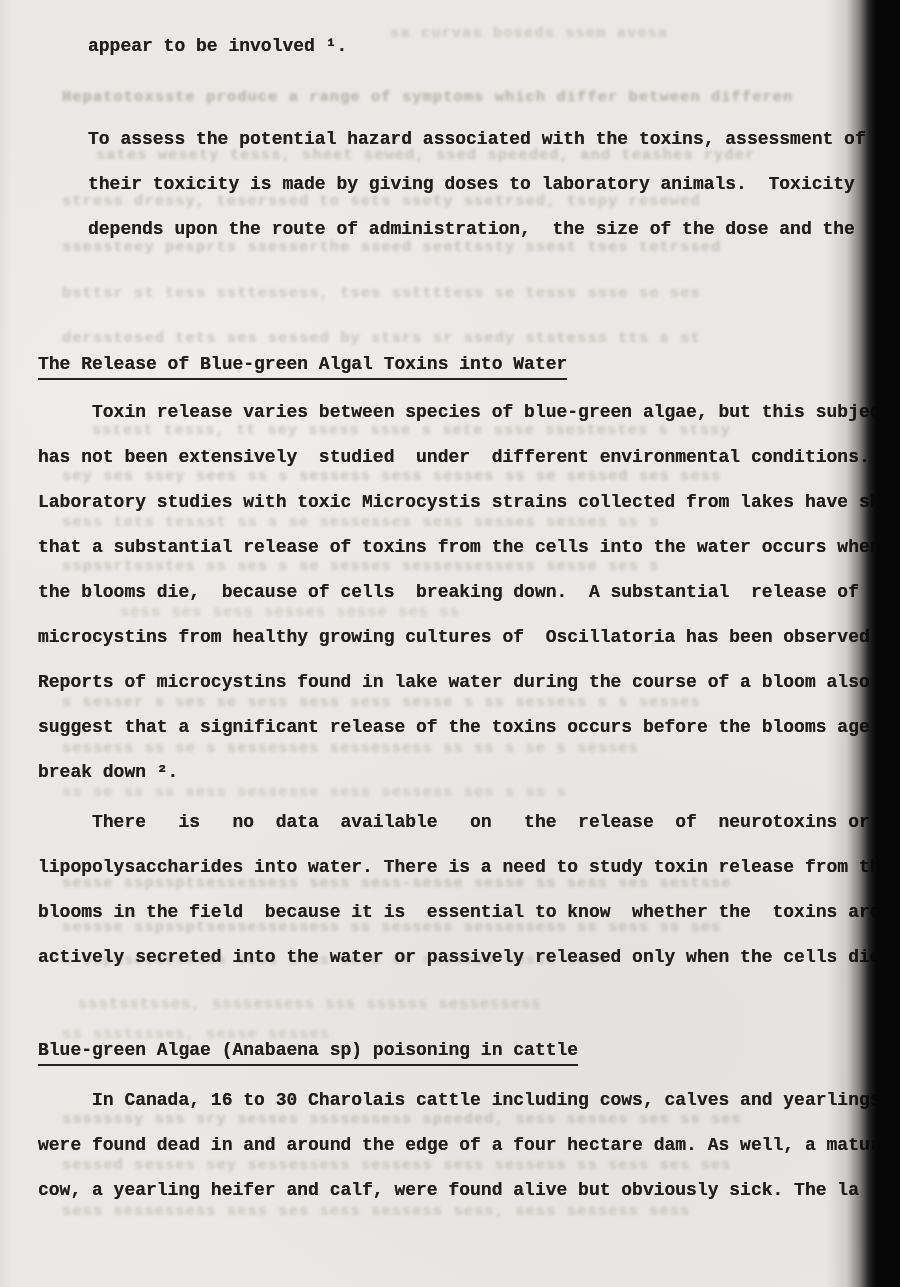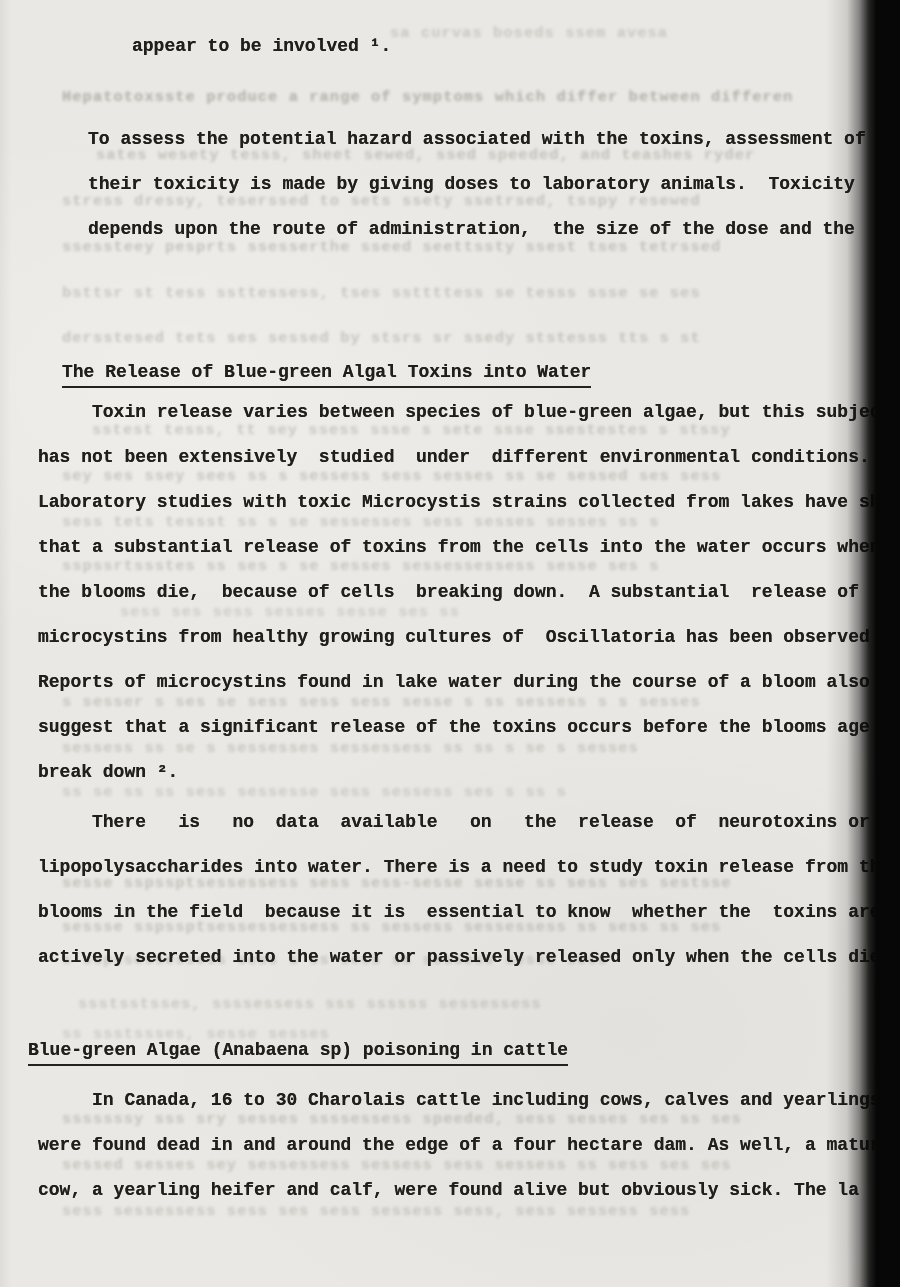--- a/index.html
+++ b/index.html
@@ -83,52 +83,52 @@
       <div class="ghost" style="left: 62px; top: 874px; width: 780px; opacity: 0.42;">sesse sspssptsessessess sess sess-sesse sesse ss sess ses sestsse</div>
       <div class="ghost" style="left: 62px; top: 918px; width: 760px; opacity: 0.4;">sessse sspssptsessessessess ss sessess sessessess ss sess ss ses</div>
       <div class="ghost" style="left: 62px; top: 951px; width: 740px; opacity: 0.36;">s sspssessessess sess s ss sess ss sessess sesse sess</div>
       <div class="ghost" style="left: 78px; top: 995px; width: 520px; opacity: 0.34;">ssstsstsses, ssssessess sss ssssss sessessess</div>
       <div class="ghost" style="left: 62px; top: 1025px; width: 430px; opacity: 0.3;">ss ssstssses, sesse sesses</div>
       <div class="ghost" style="left: 62px; top: 1110px; width: 770px; opacity: 0.4;">sssssssy sss sry sesses ssssessess speeded, sess sesses ses ss ses</div>
       <div class="ghost" style="left: 62px; top: 1156px; width: 740px; opacity: 0.38;">sessed sesses sey sessessess sessess sess sessess ss sess ses ses</div>
       <div class="ghost" style="left: 62px; top: 1202px; width: 710px; opacity: 0.36;">sess sessessess sess ses sess sessess sess, sess sessess sess</div>
     </div>
 
-  <div class="textblock" style="left:88px;top:24px;margin-left:44px;">
+  <div class="textblock" style="left:88px;top:24px;">
     <div class="line">appear to be involved ¹.</div>
   </div>
 
   <div class="textblock" style="left:88px;top:117px;">
       <div class="line">To assess the potential hazard associated with the toxins, assessment of</div>
       <div class="line">their toxicity is made by giving doses to laboratory animals.  Toxicity</div>
       <div class="line">depends upon the route of administration,  the size of the dose and the</div>
     </div>
 
-  <div class="heading" style="left:38px;top:362px;margin-left:24px;">The Release of Blue-green Algal Toxins into Water</div>
+  <div class="heading" style="left:38px;top:354px;">The Release of Blue-green Algal Toxins into Water</div>
 
   <div class="textblock" style="left:38px;top:390px;">
       <div class="line">     Toxin release varies between species of blue-green algae, but this subject</div>
       <div class="line">has not been extensively  studied  under  different environmental conditions.</div>
       <div class="line">Laboratory studies with toxic Microcystis strains collected from lakes have shown</div>
       <div class="line">that a substantial release of toxins from the cells into the water occurs when</div>
       <div class="line">the blooms die,  because of cells  breaking down.  A substantial  release of</div>
       <div class="line">microcystins from healthy growing cultures of  Oscillatoria has been observed</div>
       <div class="line">Reports of microcystins found in lake water during the course of a bloom also</div>
       <div class="line">suggest that a significant release of the toxins occurs before the blooms age and</div>
       <div class="line">break down ².</div>
     </div>
 
   <div class="textblock" style="left:38px;top:800px;">
       <div class="line">     There   is   no  data  available   on   the  release  of  neurotoxins or</div>
       <div class="line">lipopolysaccharides into water. There is a need to study toxin release from the</div>
       <div class="line">blooms in the field  because it is  essential to know  whether the  toxins are</div>
       <div class="line">actively secreted into the water or passively released only when the cells die</div>
     </div>
 
-  <div class="heading" style="left:28px;top:1040px;">Blue-green Algae (Anabaena sp) poisoning in cattle</div>
+  <div class="heading" style="left:38px;top:1040px;">Blue-green Algae (Anabaena sp) poisoning in cattle</div>
 
   <div class="textblock" style="left:38px;top:1078px;">
       <div class="line">     In Canada, 16 to 30 Charolais cattle including cows, calves and yearlings</div>
       <div class="line">were found dead in and around the edge of a four hectare dam. As well, a mature</div>
       <div class="line">cow, a yearling heifer and calf, were found alive but obviously sick. The la</div>
     </div>
 
   <div class="scan-band"></div>
 
 </div>

